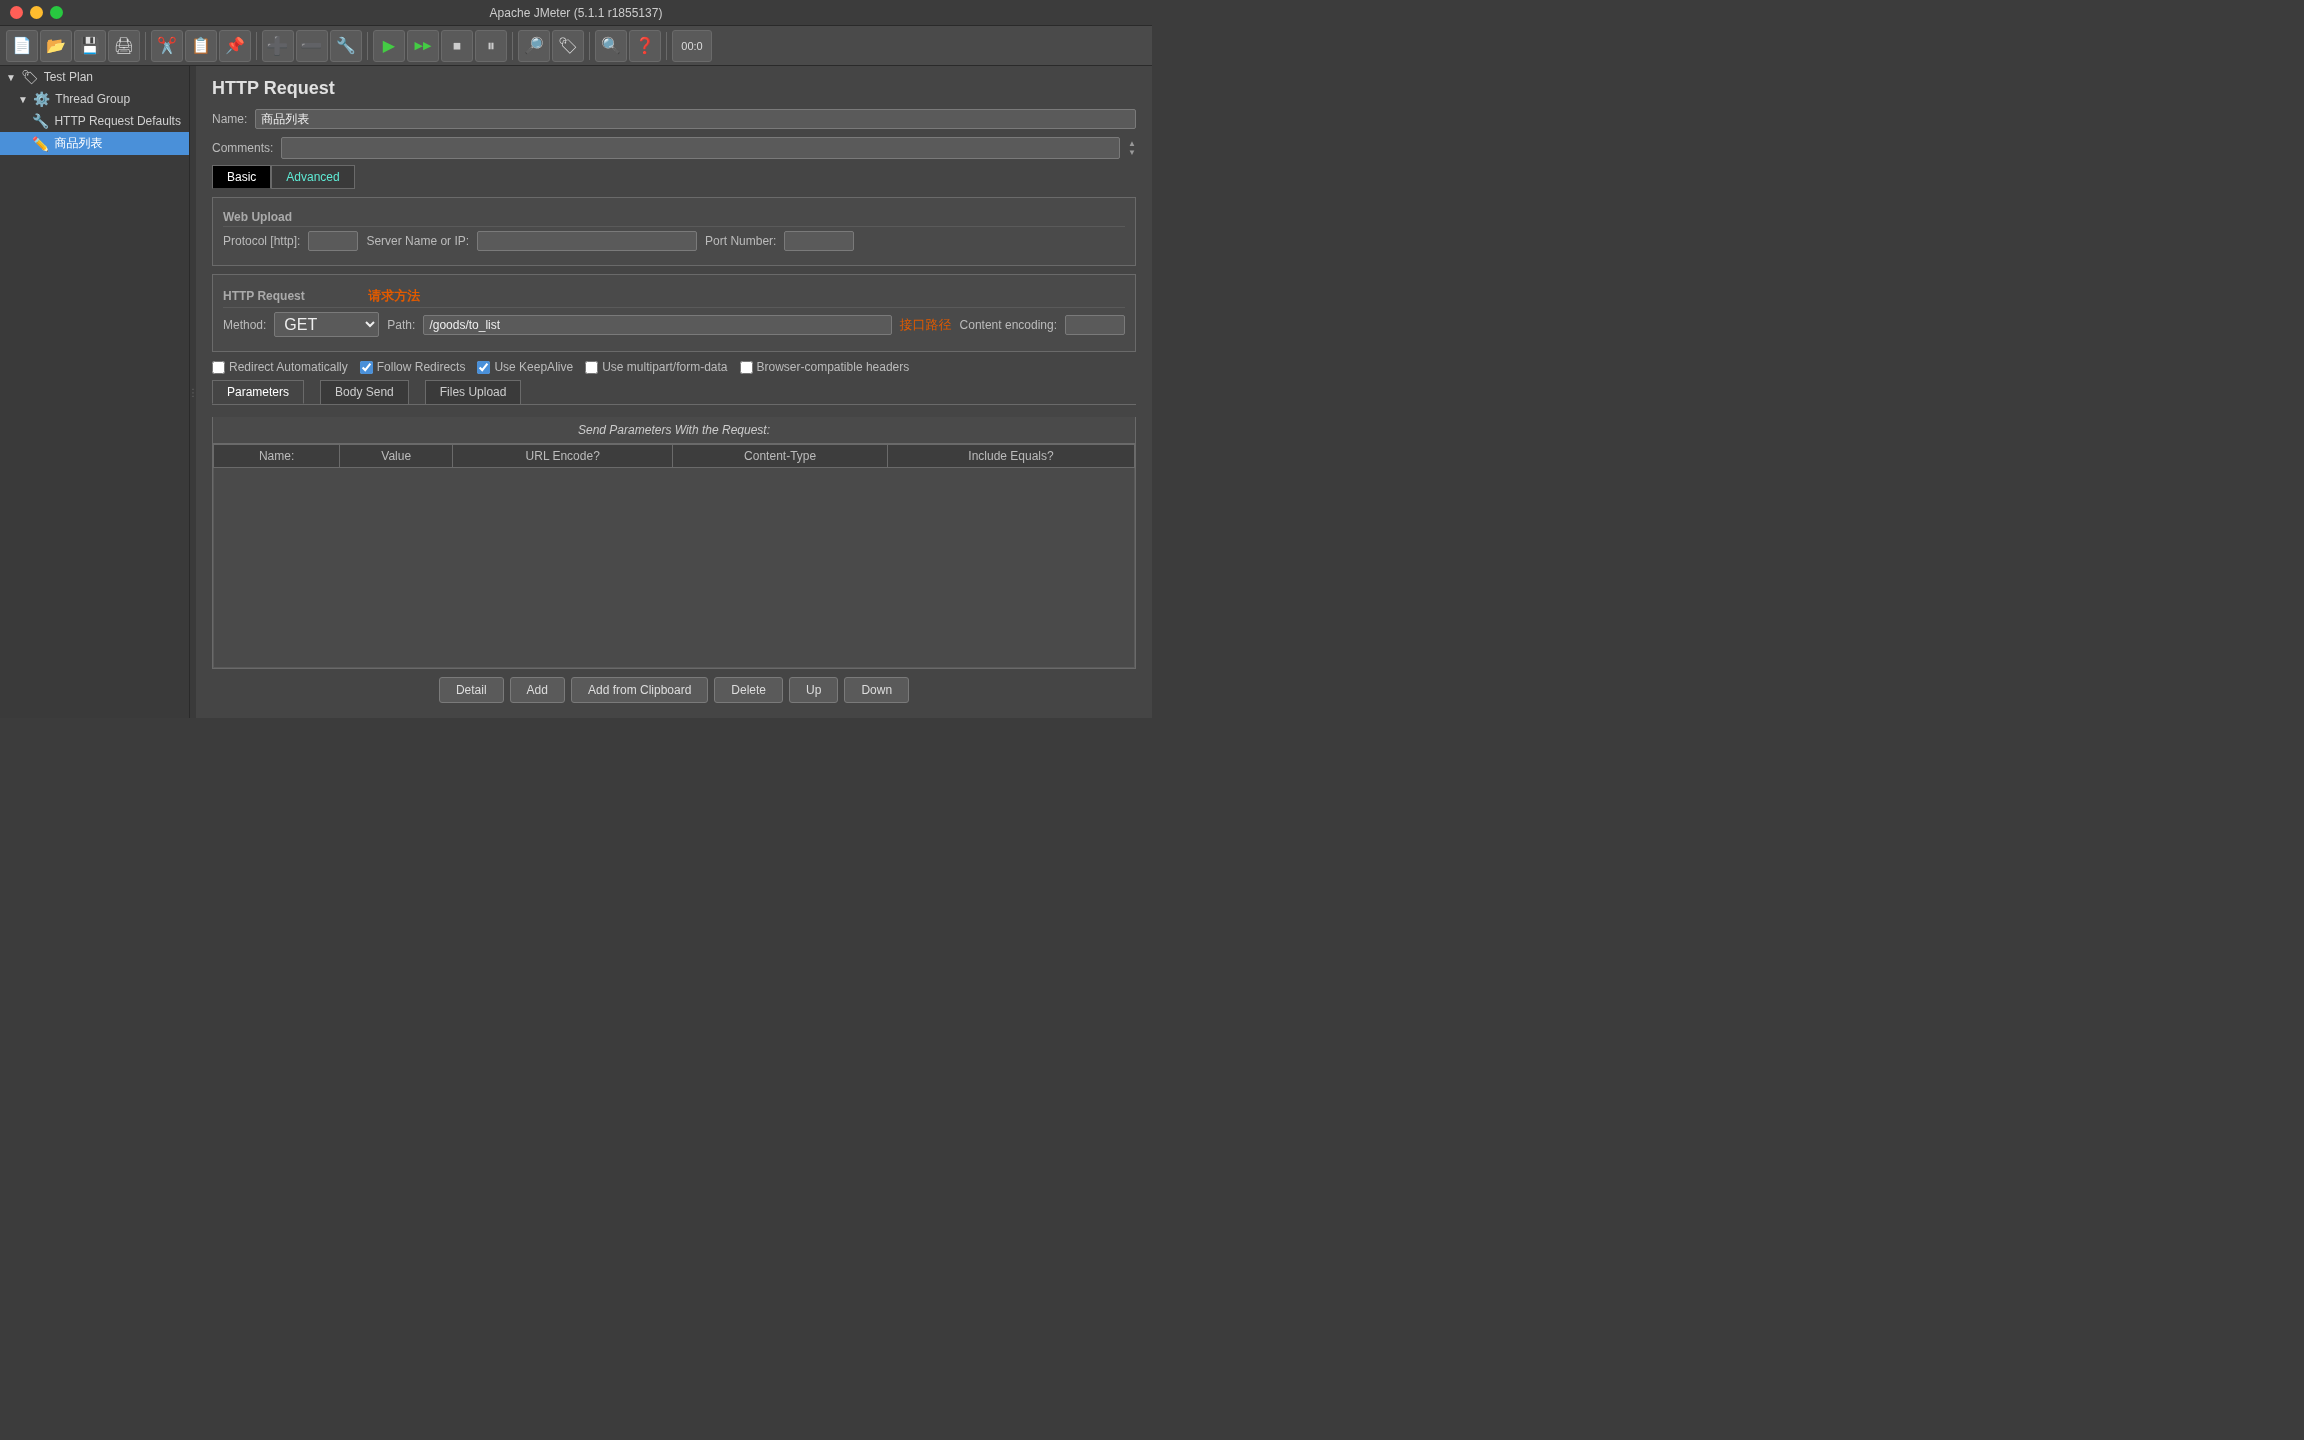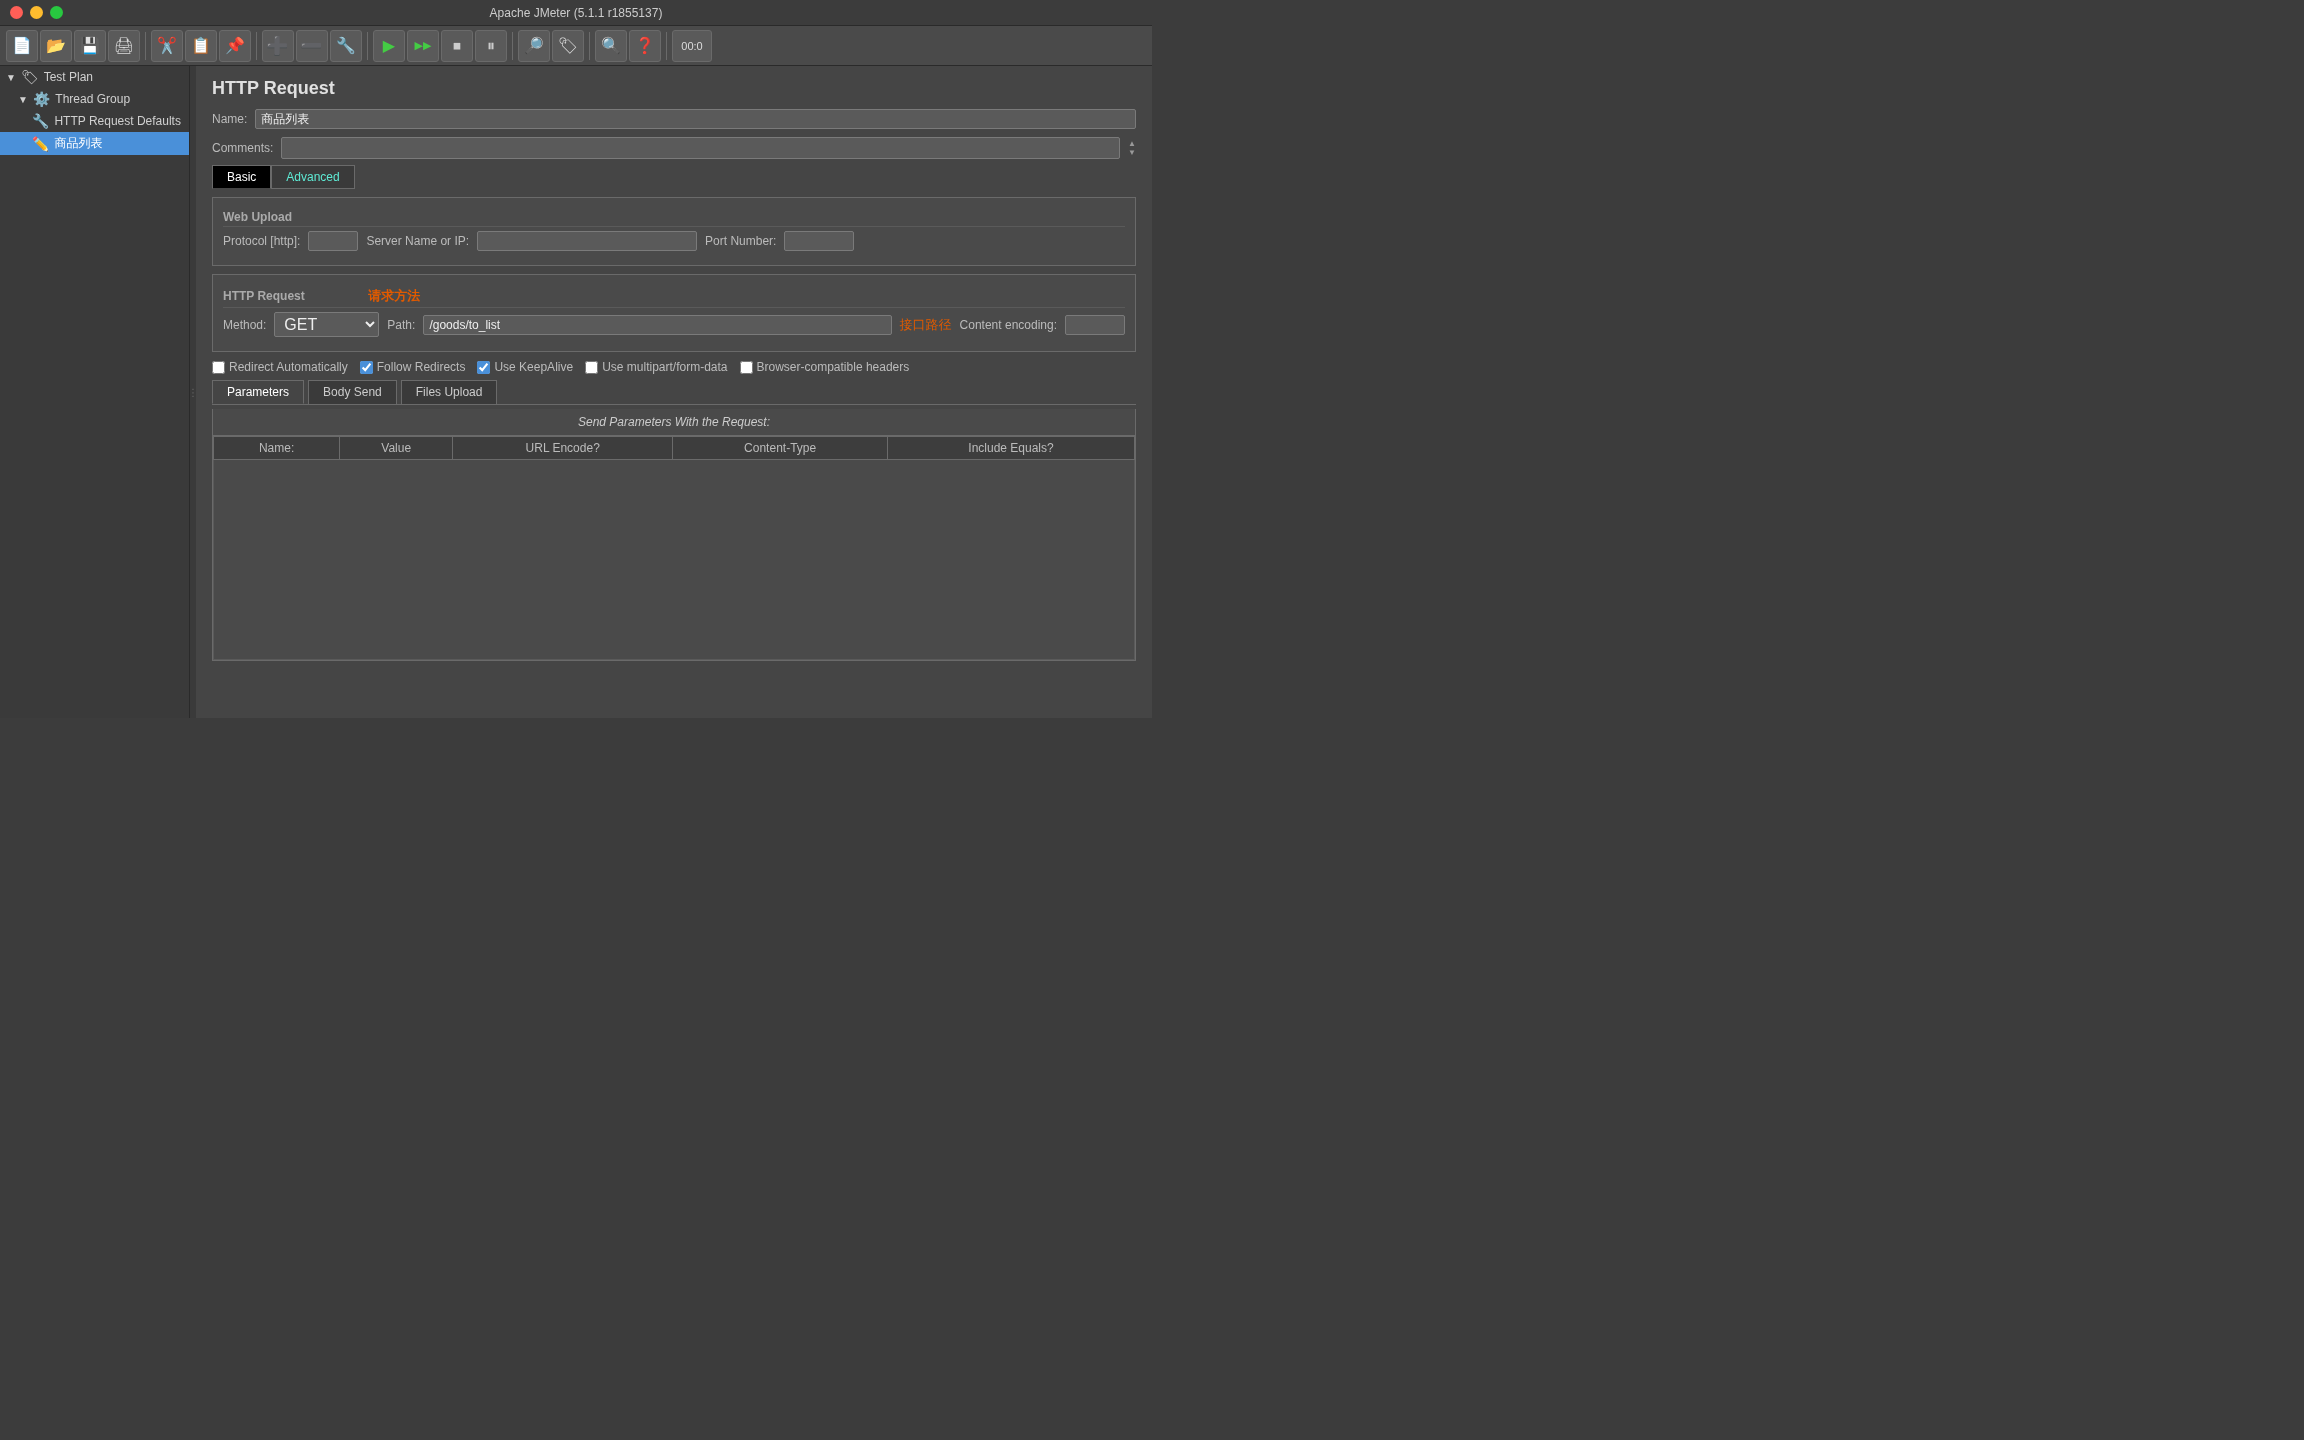--- a/index.html
+++ b/index.html
@@ -228,22 +228,22 @@
       font-size: 12px;
       color: #bbb;
       cursor: pointer;
     }
     .checkbox-item input[type=checkbox] {
       cursor: pointer;
       accent-color: #4a90d9;
     }
     .subtabs-container {
       display: flex;
-      gap: 4px;
-      margin-bottom: 4px;
+      gap: 16px;
+      margin-bottom: 12px;
       border-bottom: 1px solid #6a6a6a;
     }
     .subtab {
       padding: 4px 14px;
       background: #3a3a3a;
       border: 1px solid #6a6a6a;
       border-bottom: none;
       color: #ccc;
       cursor: pointer;
       font-size: 12px;
@@ -492,15 +492,23 @@
           </tr>
         </thead>
         <tbody class="params-body">
           <tr style="height:180px;">
             <td colspan="5"></td>
           </tr>
         </tbody>
       </table>
     </div>
 
+    <div class="action-buttons">
+      <button class="action-btn">Detail</button>
+      <button class="action-btn">Add</button>
+      <button class="action-btn">Add from Clipboard</button>
+      <button class="action-btn">Delete</button>
+      <button class="action-btn">Up</button>
+      <button class="action-btn">Down</button>
+    </div>
 
   </div>
 </div>
 
 </body></html>

